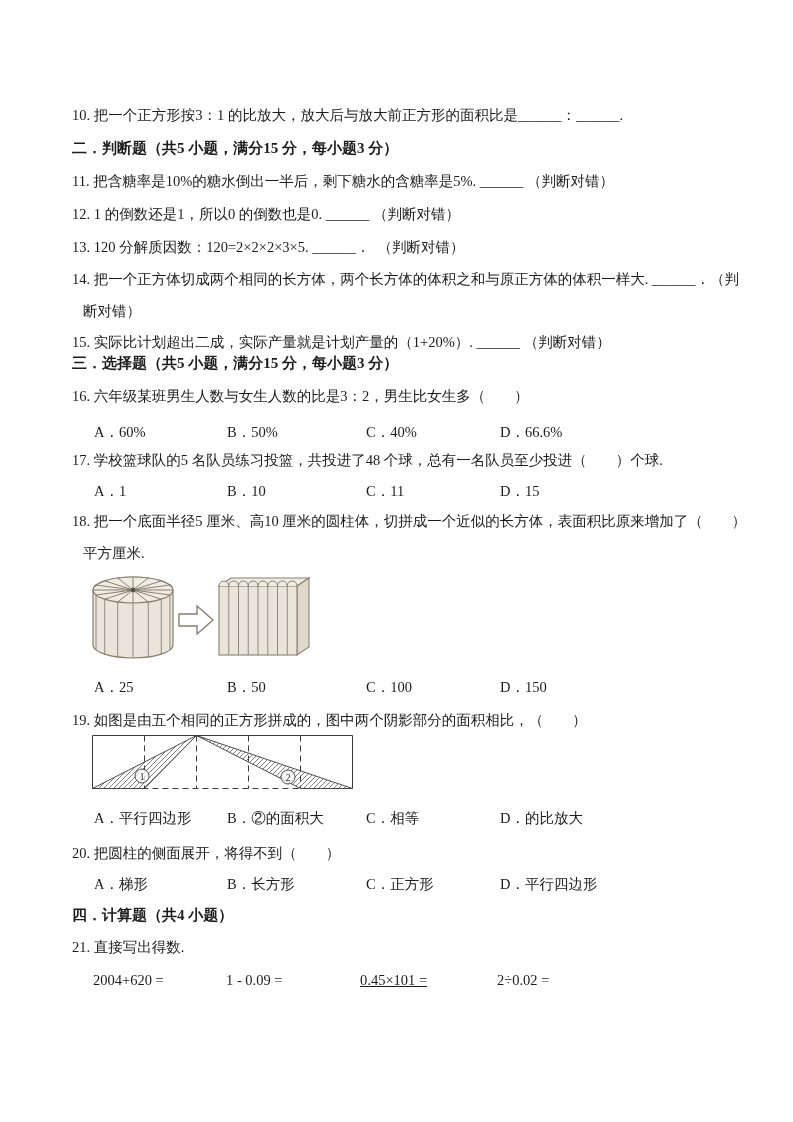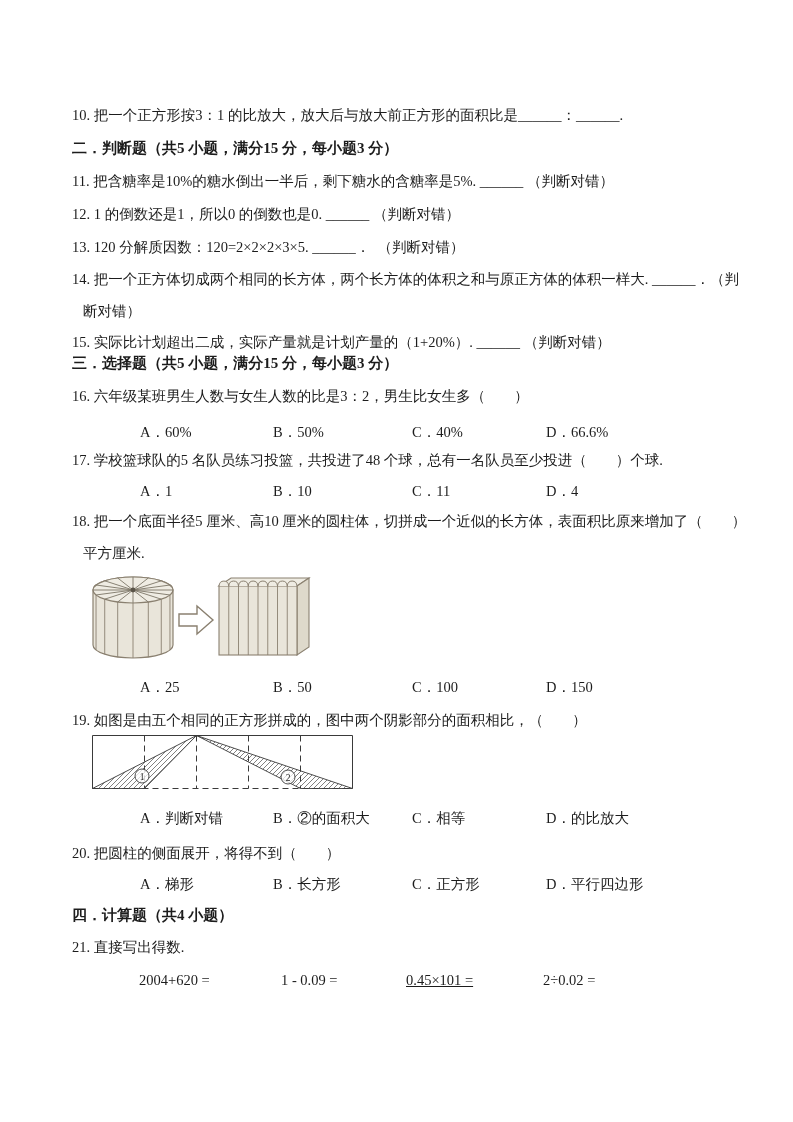--- a/index.html
+++ b/index.html
@@ -6,23 +6,23 @@
   body{
     width:793px;height:1122px;background:#ffffff;position:relative;
     font-family:"Liberation Serif","DejaVu Serif",serif;
     color:#1c1c1c;overflow:hidden;
   }
   .line{position:absolute;left:0;width:760px;font-size:14.5px;line-height:32px;white-space:pre;}
   .q{padding-left:72px;}
   .cont{padding-left:83px;}
   .sec{padding-left:72px;font-weight:bold;font-size:15px;}
   .optrow{position:absolute;left:0;width:793px;height:32px;font-size:14.5px;line-height:32px;}
-  .optrow span{position:absolute;top:0;white-space:pre;margin-left:46px;}
+  .optrow span{position:absolute;top:0;white-space:pre;}
   .opt-a{left:94px;} .opt-b{left:227px;} .opt-c{left:366px;} .opt-d{left:500px;}
-  .expr-a{left:93px;} .expr-b{left:235px;} .expr-c{left:360px;text-decoration:underline;} .expr-d{left:497px;}
+  .expr-a{left:93px;} .expr-b{left:226px;} .expr-c{left:360px;text-decoration:underline;} .expr-d{left:497px;}
   .fig{position:absolute;}
   svg{display:block;}
 </style>
 </head>
 <body>
 
 <div class="line q" style="top:99px">10. 把一个正方形按3：1 的比放大，放大后与放大前正方形的面积比是______：______.</div>
 
 <div class="line sec" style="top:132px">二．判断题（共5 小题，满分15 分，每小题3 分）</div>
 
@@ -41,21 +41,21 @@
   <span class="opt-b">B．50%</span>
   <span class="opt-c">C．40%</span>
   <span class="opt-d">D．66.6%</span>
 </div>
 
 <div class="line q" style="top:444px">17. 学校篮球队的5 名队员练习投篮，共投进了48 个球，总有一名队员至少投进（　　）个球.</div>
 <div class="optrow" style="top:475px">
   <span class="opt-a">A．1</span>
   <span class="opt-b">B．10</span>
   <span class="opt-c">C．11</span>
-  <span class="opt-d">D．4</span>
+  <span class="opt-d">D．15</span>
 </div>
 
 <div class="line q" style="top:505px">18. 把一个底面半径5 厘米、高10 厘米的圆柱体，切拼成一个近似的长方体，表面积比原来增加了（　　）</div>
 <div class="line cont" style="top:537px">平方厘米.</div>
 
 <div class="fig" style="left:91px;top:570px">
   <svg width="220" height="95" viewBox="0 0 220 95">
 
     <g>
       <path d="M2,20 A40,13 0 0 1 82,20 L82,75 A40,13 0 0 1 2,75 Z" fill="#e9e5da" stroke="#8a8070" stroke-width="1.2"></path>
@@ -115,21 +115,21 @@
       <text x="50" y="44.5" text-anchor="middle" font-size="9.5" fill="#1c1c1c">1</text>
     </g>
     <g>
       <circle cx="196" cy="42" r="7" fill="#ffffff" fill-opacity="0.75" stroke="#3a3a3a" stroke-width="0.9"></circle>
       <text x="196" y="45.5" text-anchor="middle" font-size="9.5" fill="#1c1c1c">2</text>
     </g>
   </svg>
 </div>
 
 <div class="optrow" style="top:802px">
-  <span class="opt-a">A．判断对错</span>
+  <span class="opt-a">A．平行四边形</span>
   <span class="opt-b">B．②的面积大</span>
   <span class="opt-c">C．相等</span>
   <span class="opt-d">D．的比放大</span>
 </div>
 
 <div class="line q" style="top:837px">20. 把圆柱的侧面展开，将得不到（　　）</div>
 <div class="optrow" style="top:868px">
   <span class="opt-a">A．梯形</span>
   <span class="opt-b">B．长方形</span>
   <span class="opt-c">C．正方形</span>

